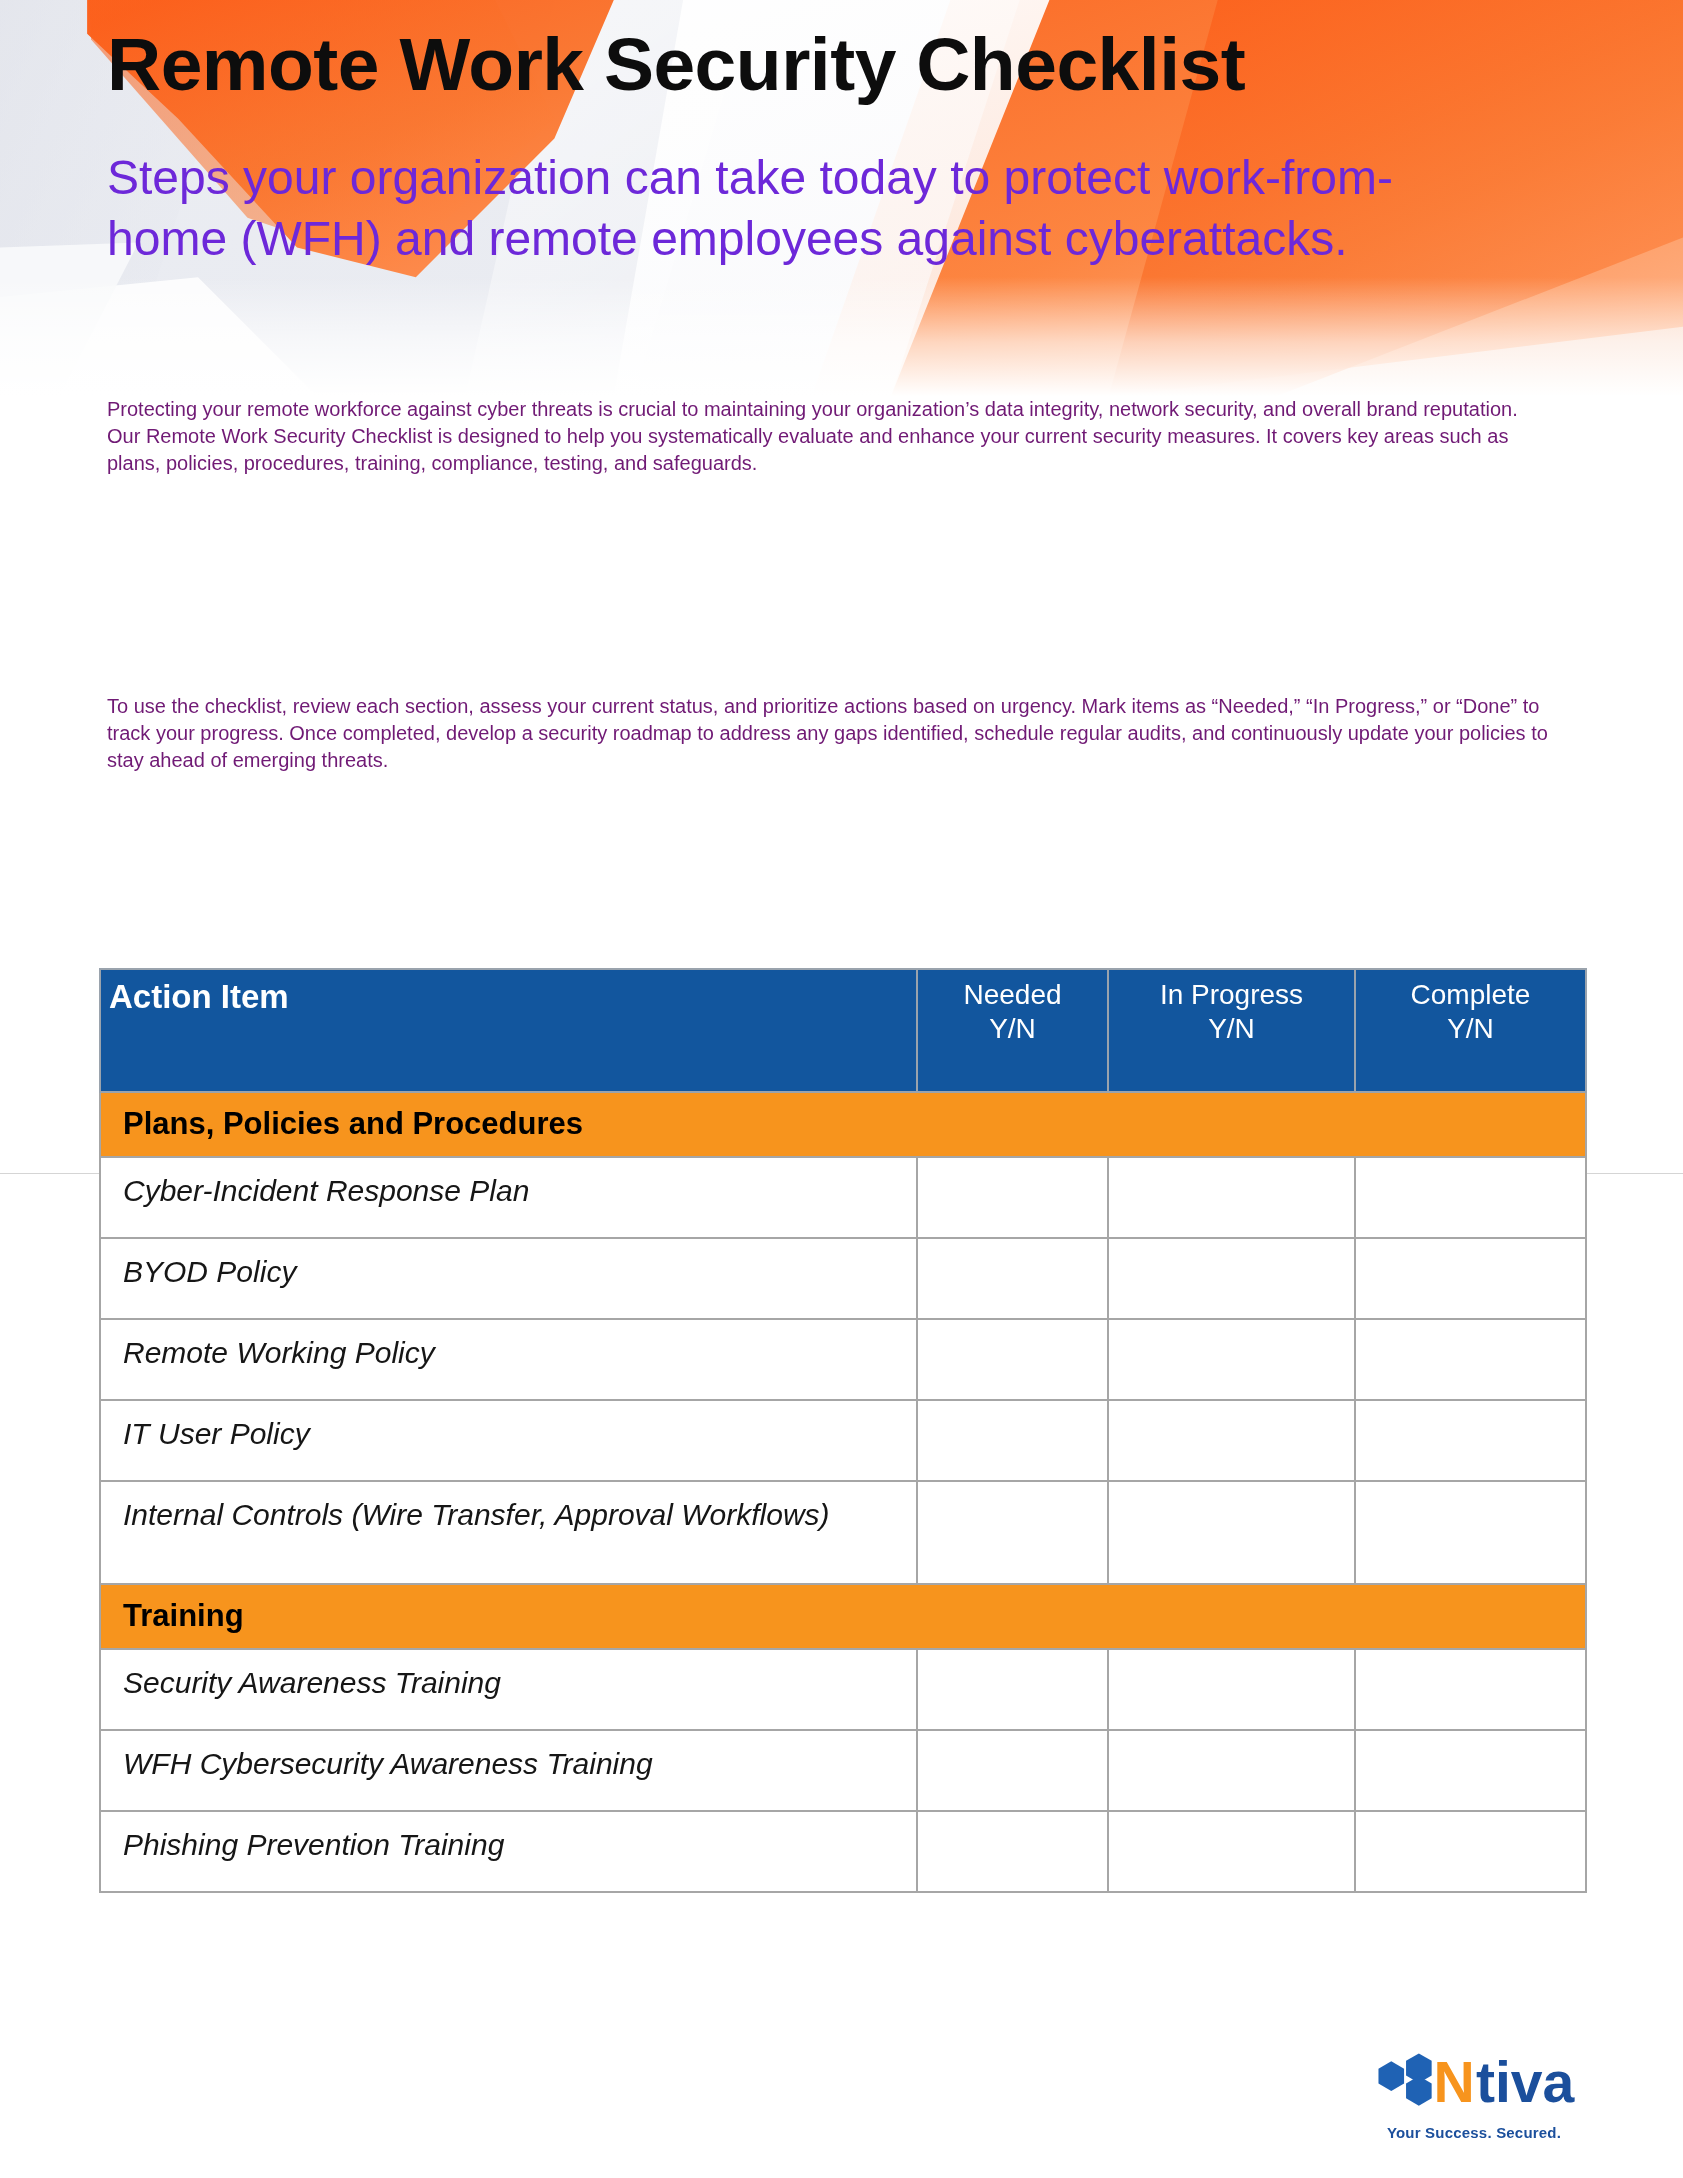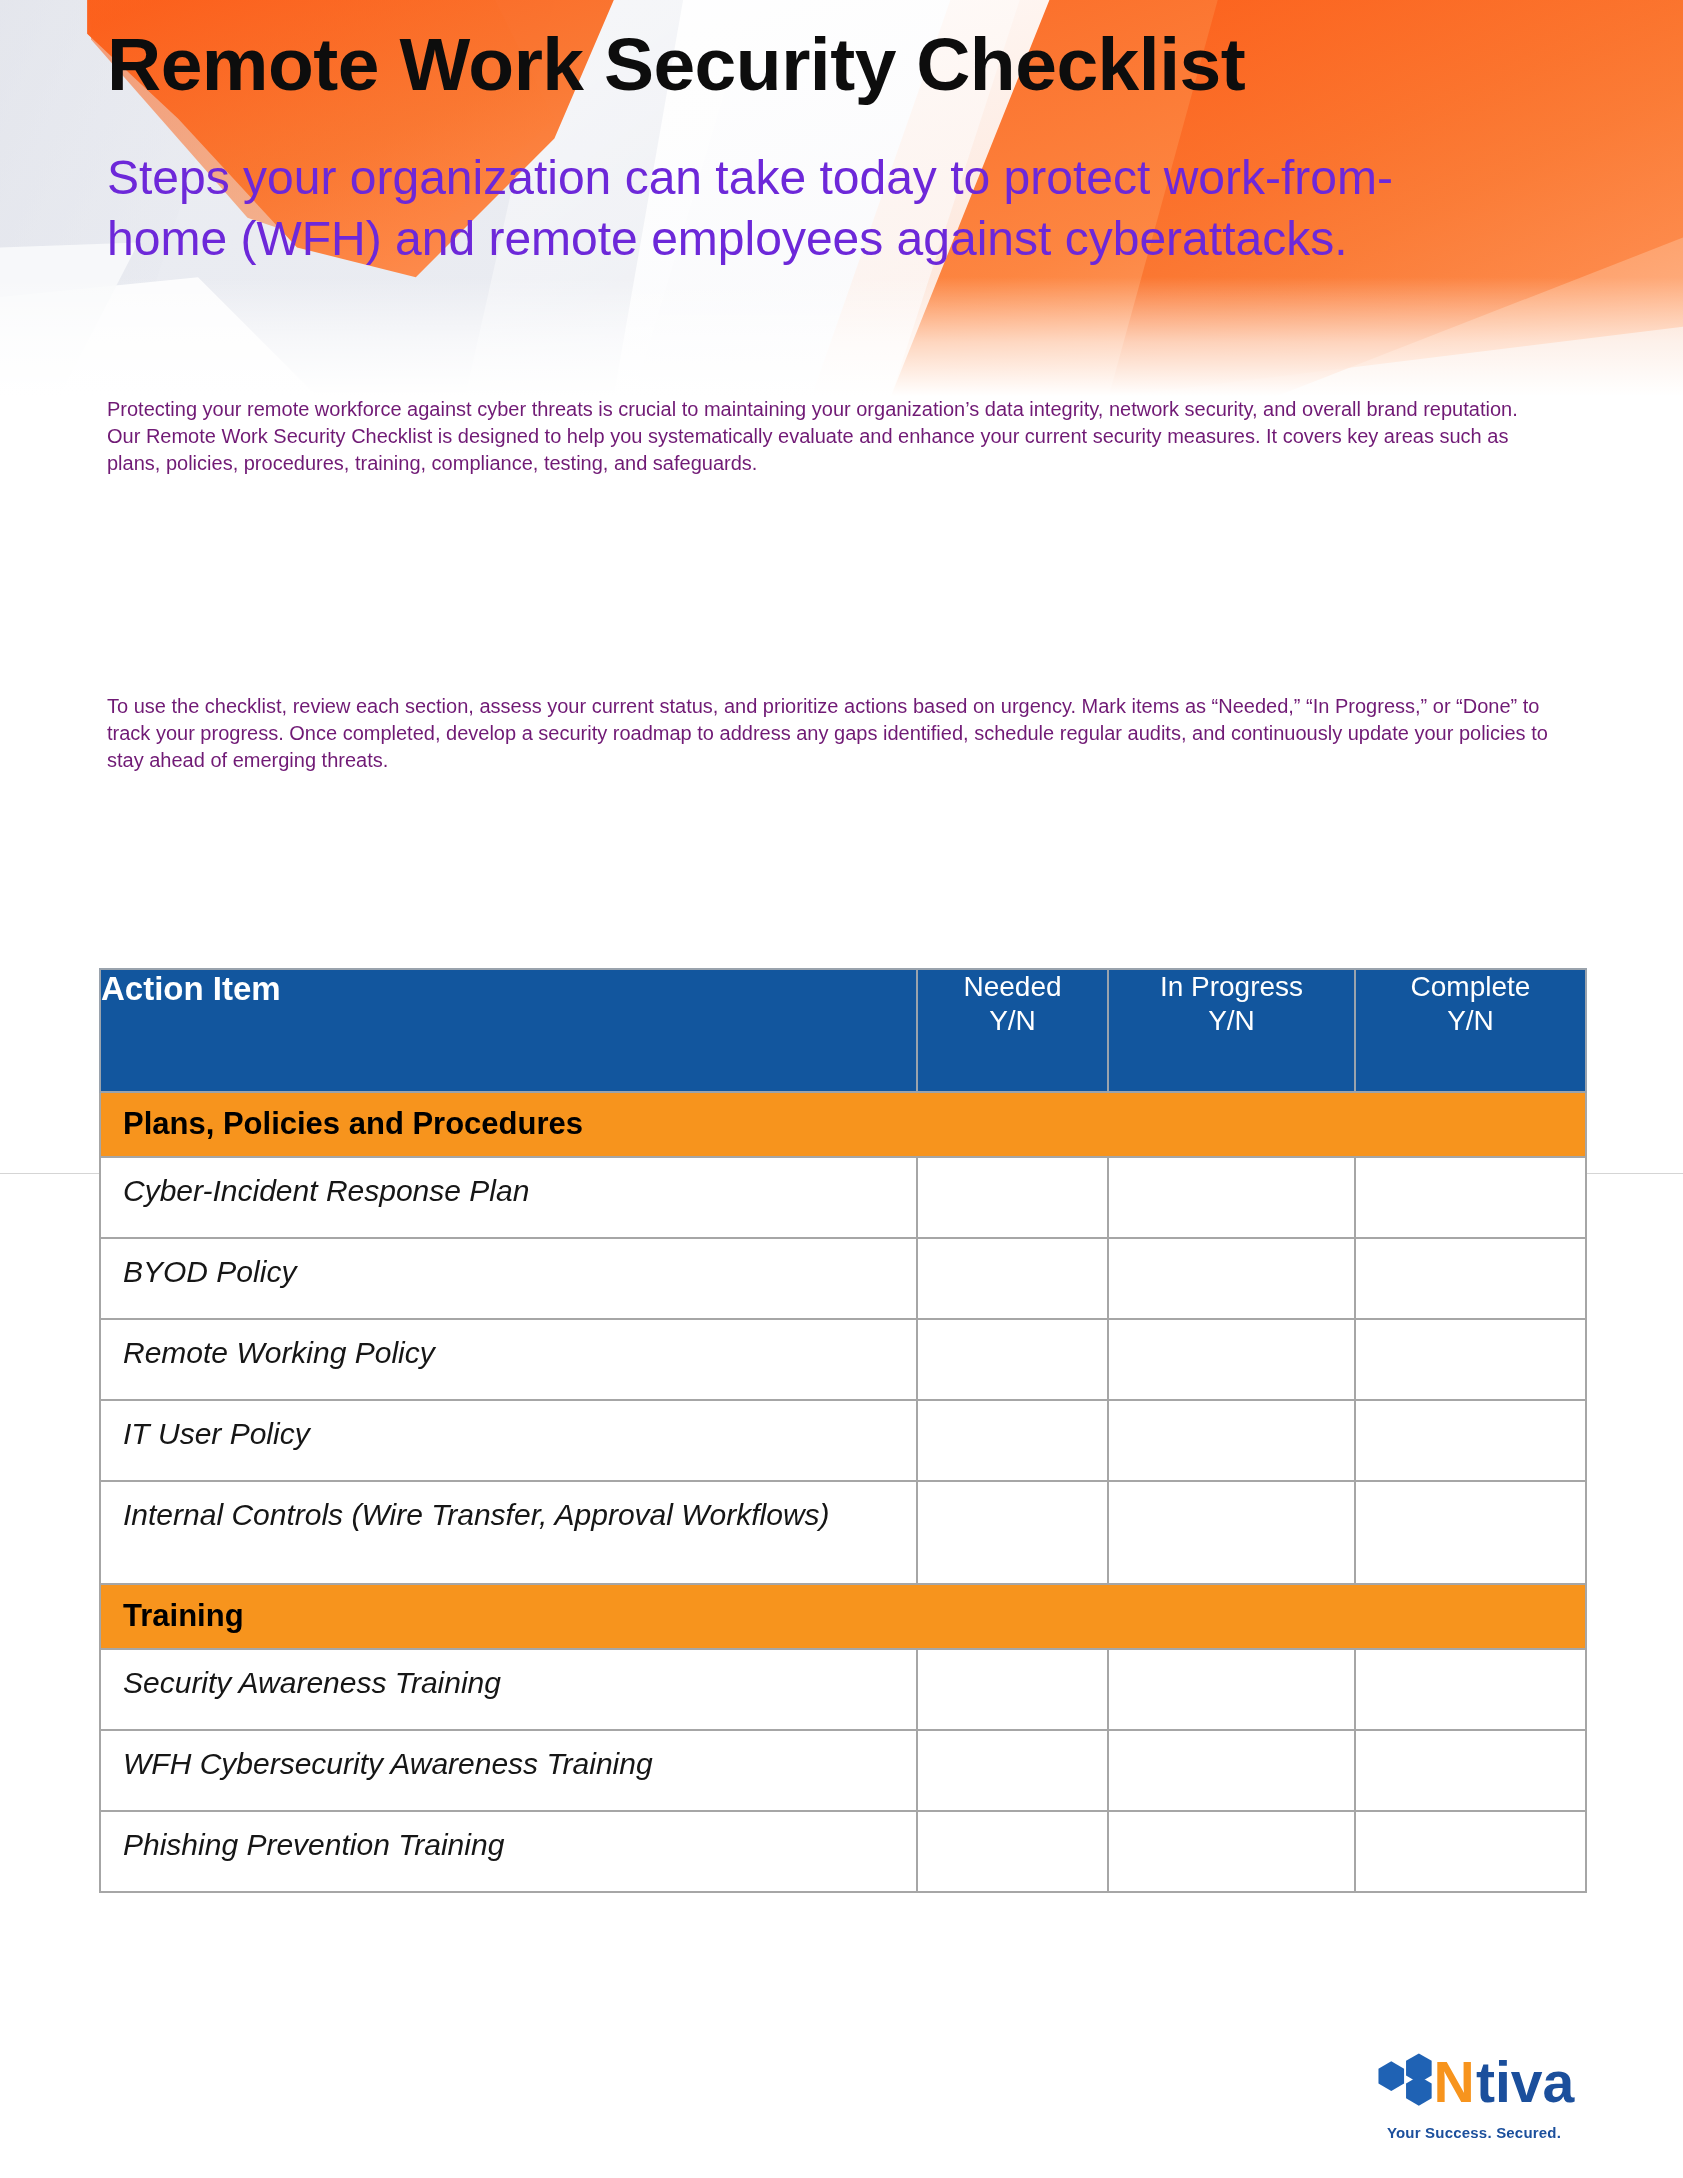--- a/index.html
+++ b/index.html
@@ -92,21 +92,21 @@
     background: #ffffff;
   }
   table.checklist col.c-action    { width: 817px; }
   table.checklist col.c-needed    { width: 191px; }
   table.checklist col.c-progress  { width: 247px; }
   table.checklist col.c-complete  { width: 231px; }
 
   table.checklist th, table.checklist td {
     border: 2px solid #a6a6a6;
     vertical-align: top;
-    padding: 0;
+    padding: 8px;
   }
 
   
   tr.head th {
     background: #1a5aa8;
     background: #12569e;
     color: #ffffff;
     border-color: #9aa3ad;
   }
   th.action-head {

